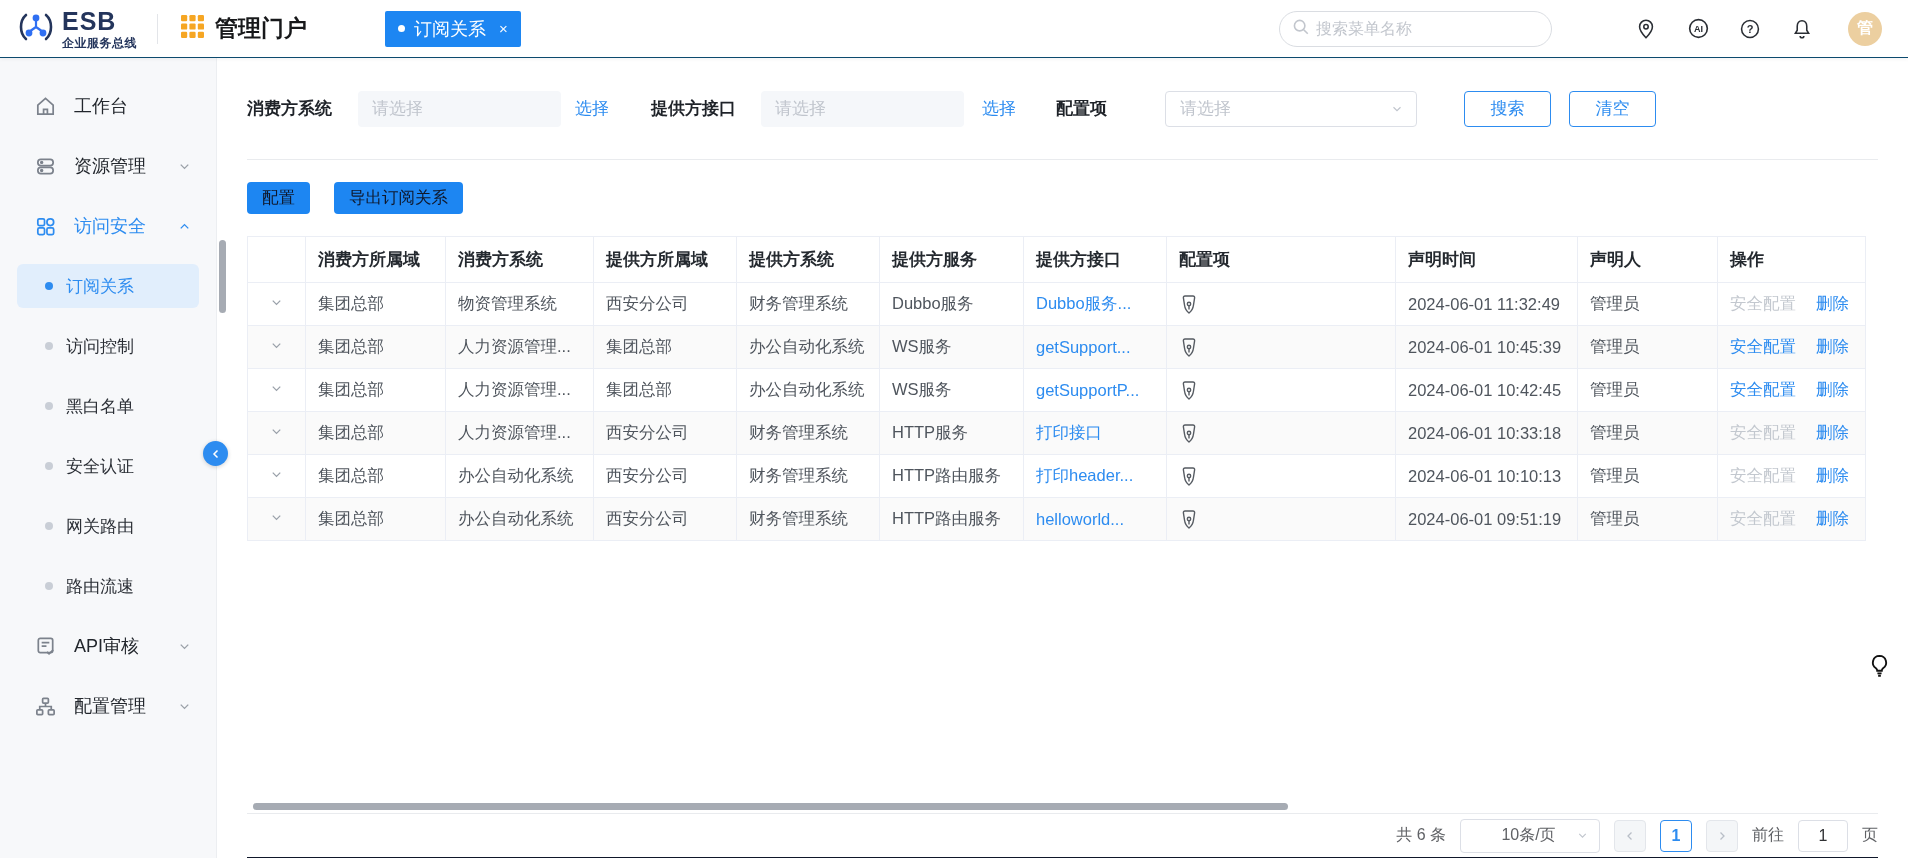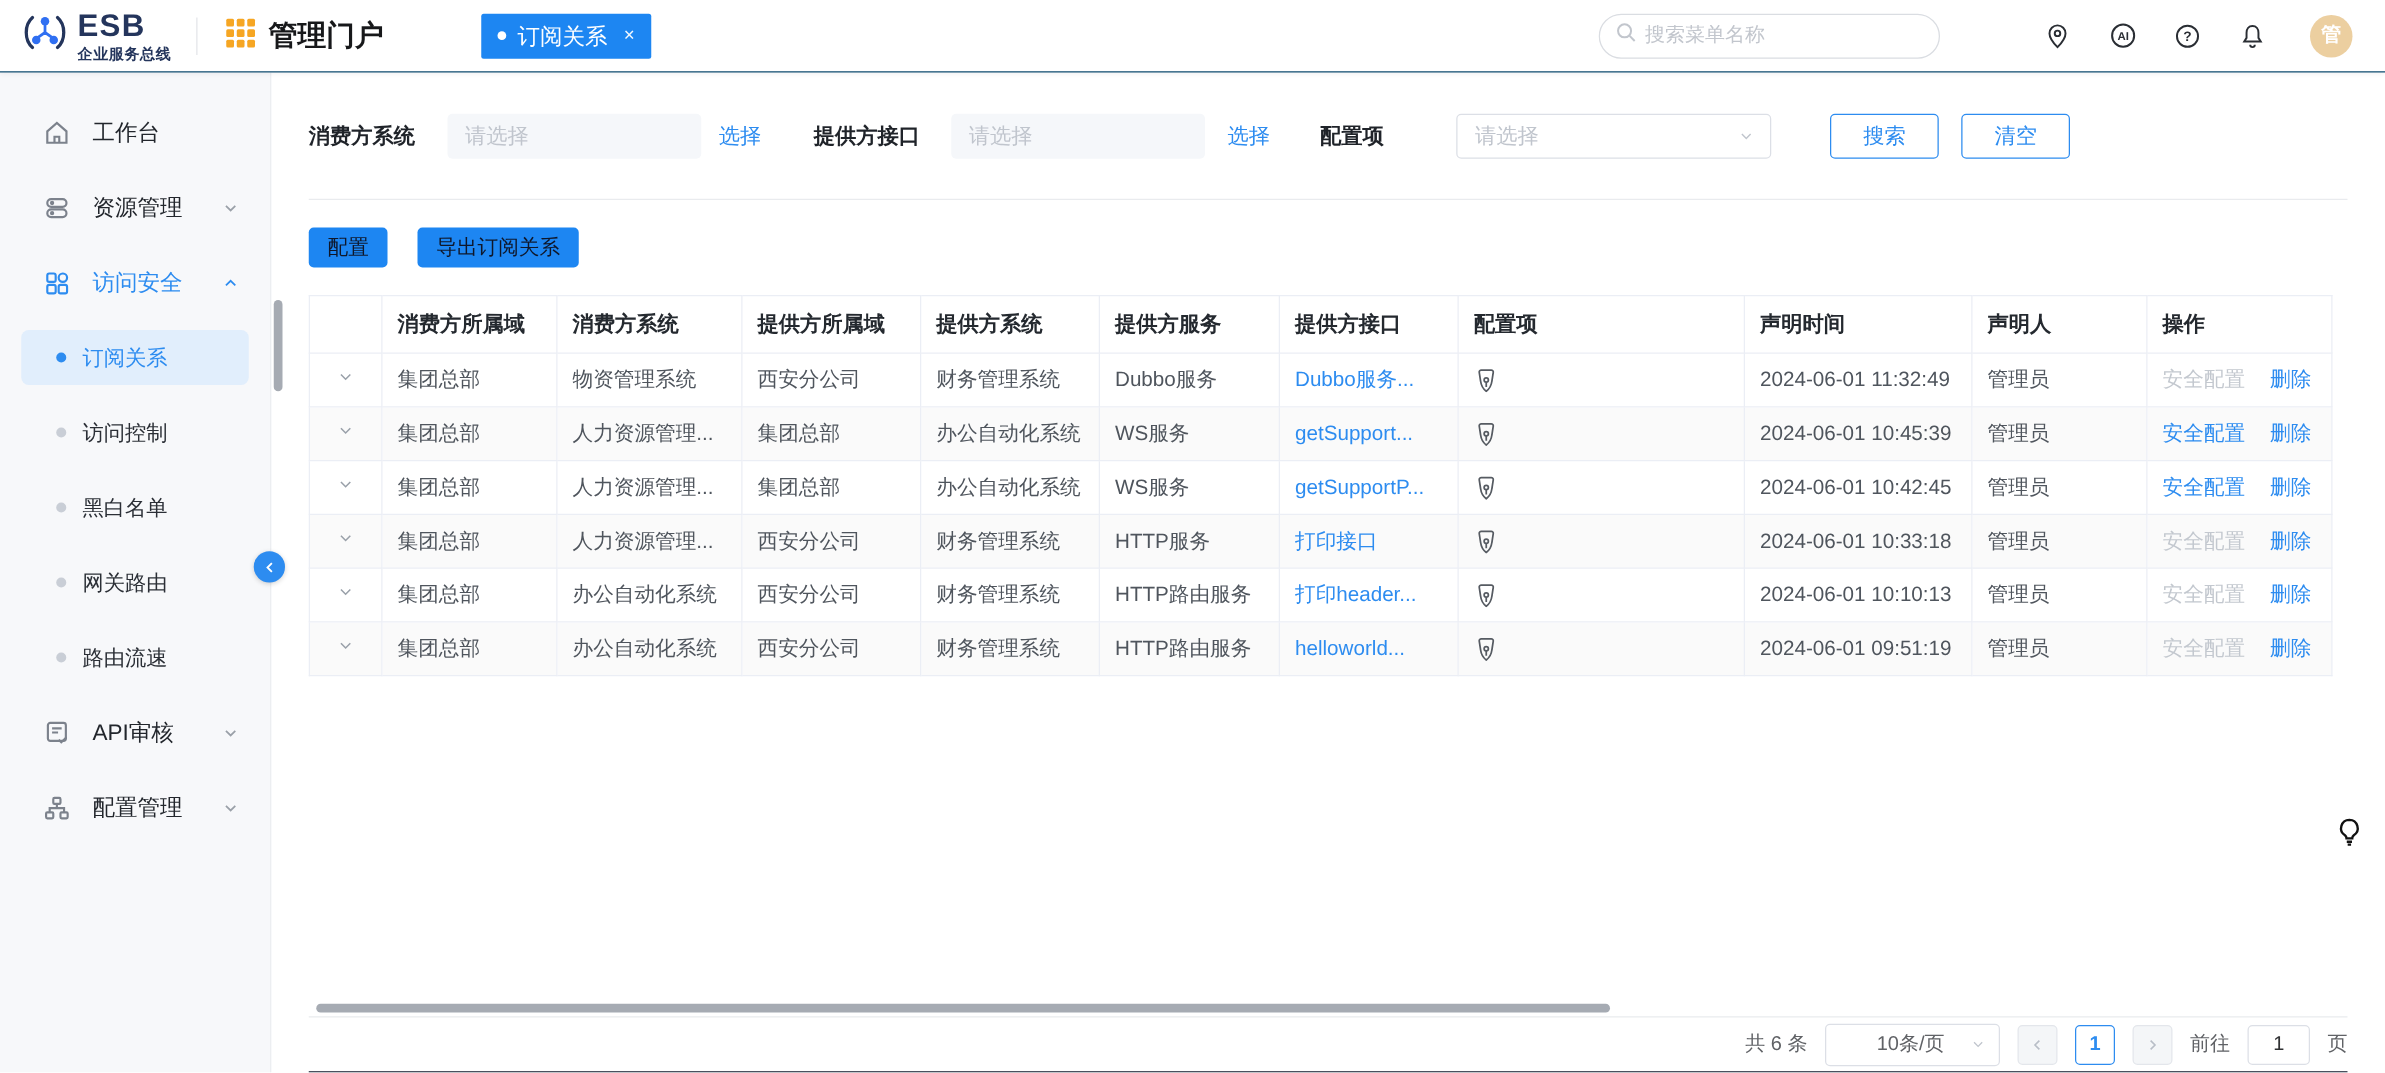--- a/index.html
+++ b/index.html
@@ -249,20 +249,26 @@
       <div class="side-sub">
         <span class="sub-pill">
           <span class="sub-dot"></span>
           <span class="sub-label">访问控制</span>
         </span>
       </div>
       <div class="side-sub">
         <span class="sub-pill">
           <span class="sub-dot"></span>
           <span class="sub-label">黑白名单</span>
+        </span>
+      </div>
+      <div class="side-sub">
+        <span class="sub-pill">
+          <span class="sub-dot"></span>
+          <span class="sub-label">安全认证</span>
         </span>
       </div>
       <div class="side-sub">
         <span class="sub-pill">
           <span class="sub-dot"></span>
           <span class="sub-label">网关路由</span>
         </span>
       </div>
       <div class="side-sub">
         <span class="sub-pill">

